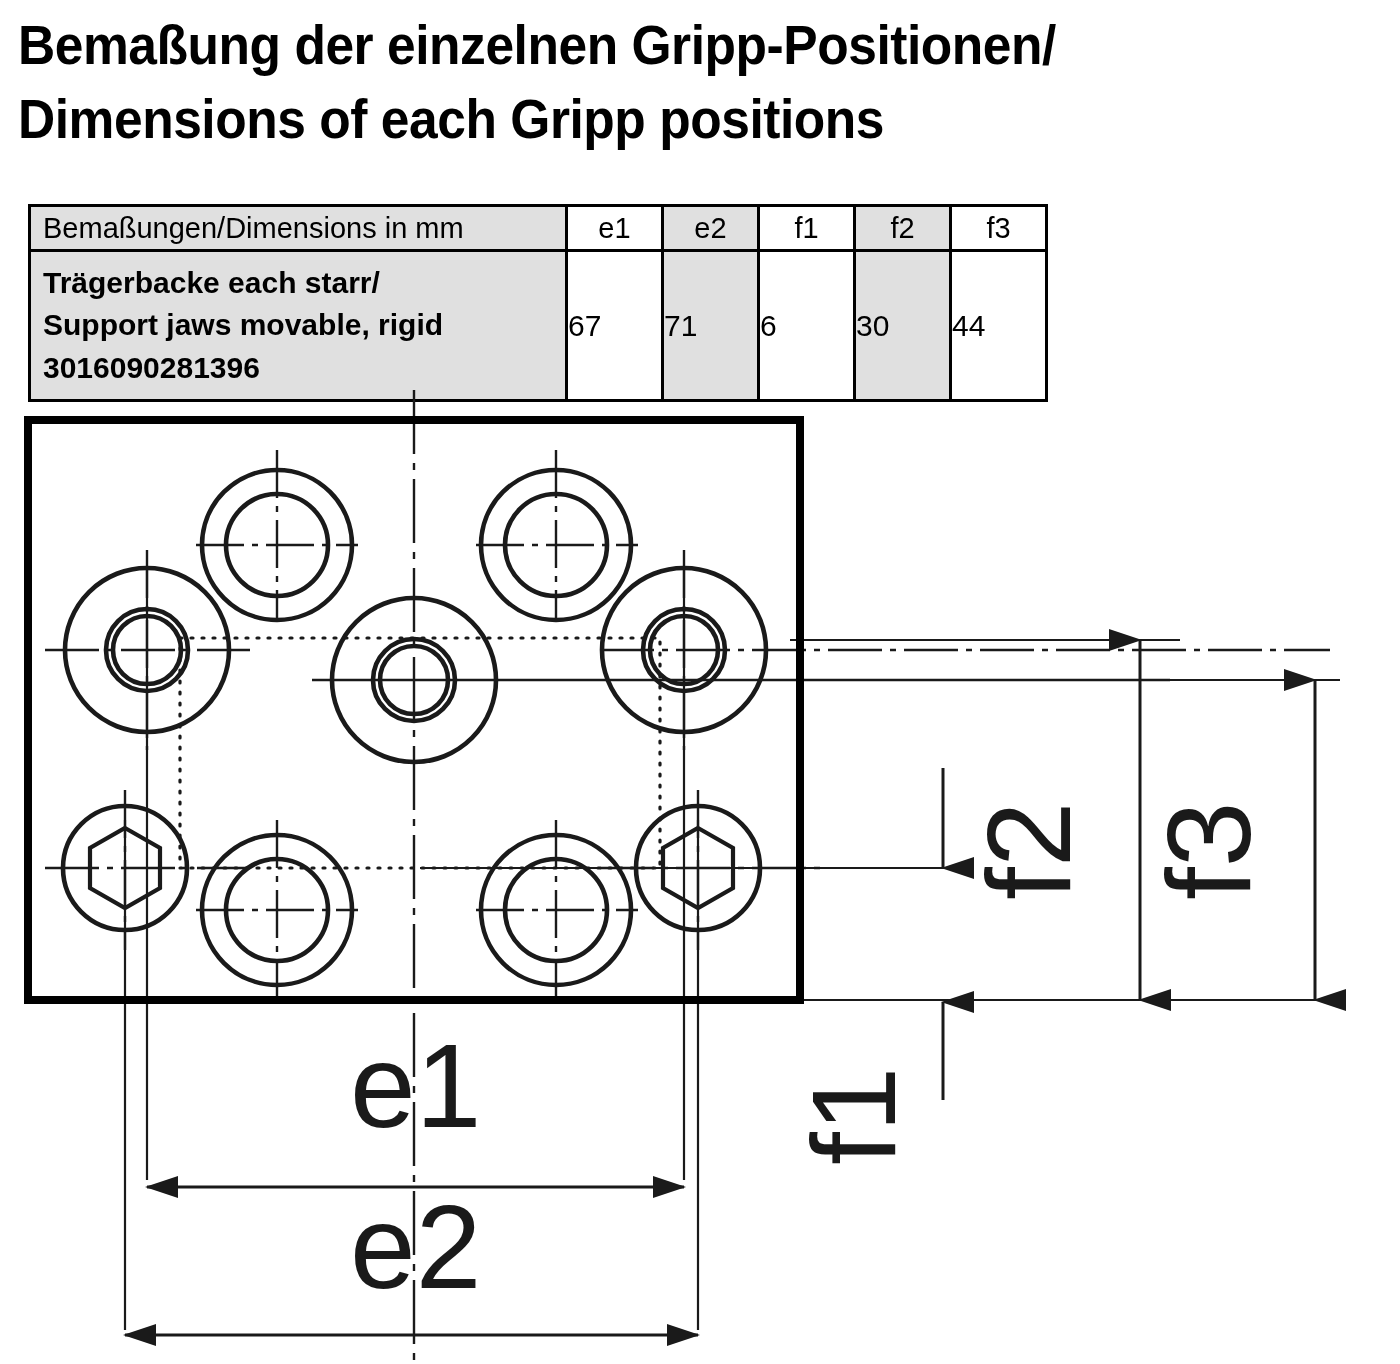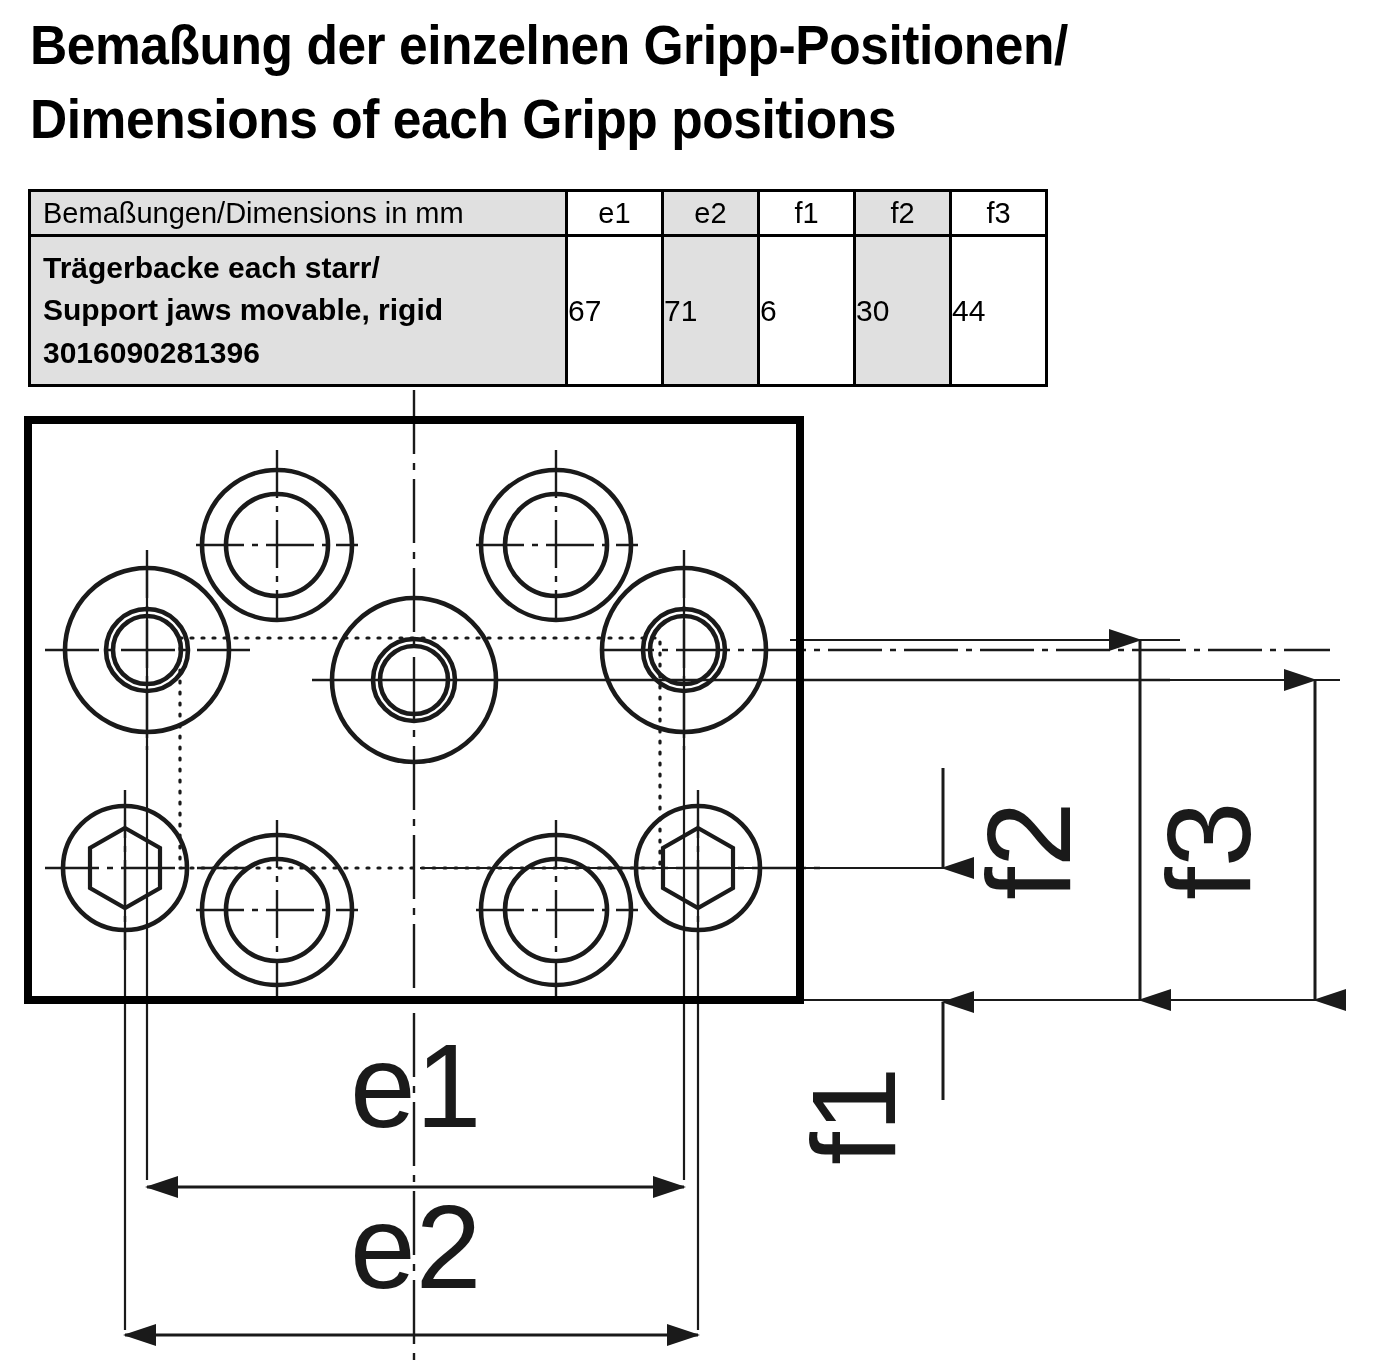--- a/index.html
+++ b/index.html
@@ -12,40 +12,40 @@
     height: 1364px;
     position: relative;
     font-family: "Liberation Sans", sans-serif;
     color: #000000;
     overflow: hidden;
   }
 
   
   #title-block {
     position: absolute;
-    left: 30px;
+    left: 18px;
     top: 8px;
     width: 1350px;
   }
   .title-line {
     font-family: "Liberation Sans Narrow", "Liberation Sans", sans-serif;
     font-weight: 700;
     font-size: 56px;
     line-height: 1.33;
     letter-spacing: -0.5px;
     transform: scaleX(0.92);
     transform-origin: left center;
     white-space: nowrap;
   }
 
   
   #dim-table {
     position: absolute;
     left: 28px;
-    top: 189px;
+    top: 204px;
     border-collapse: collapse;
     table-layout: fixed;
     background: #ffffff;
   }
   #dim-table td {
     border: 3px solid #000000;
     padding: 0;
     vertical-align: middle;
     font-family: "Liberation Sans Narrow", "Liberation Sans", sans-serif;
   }

